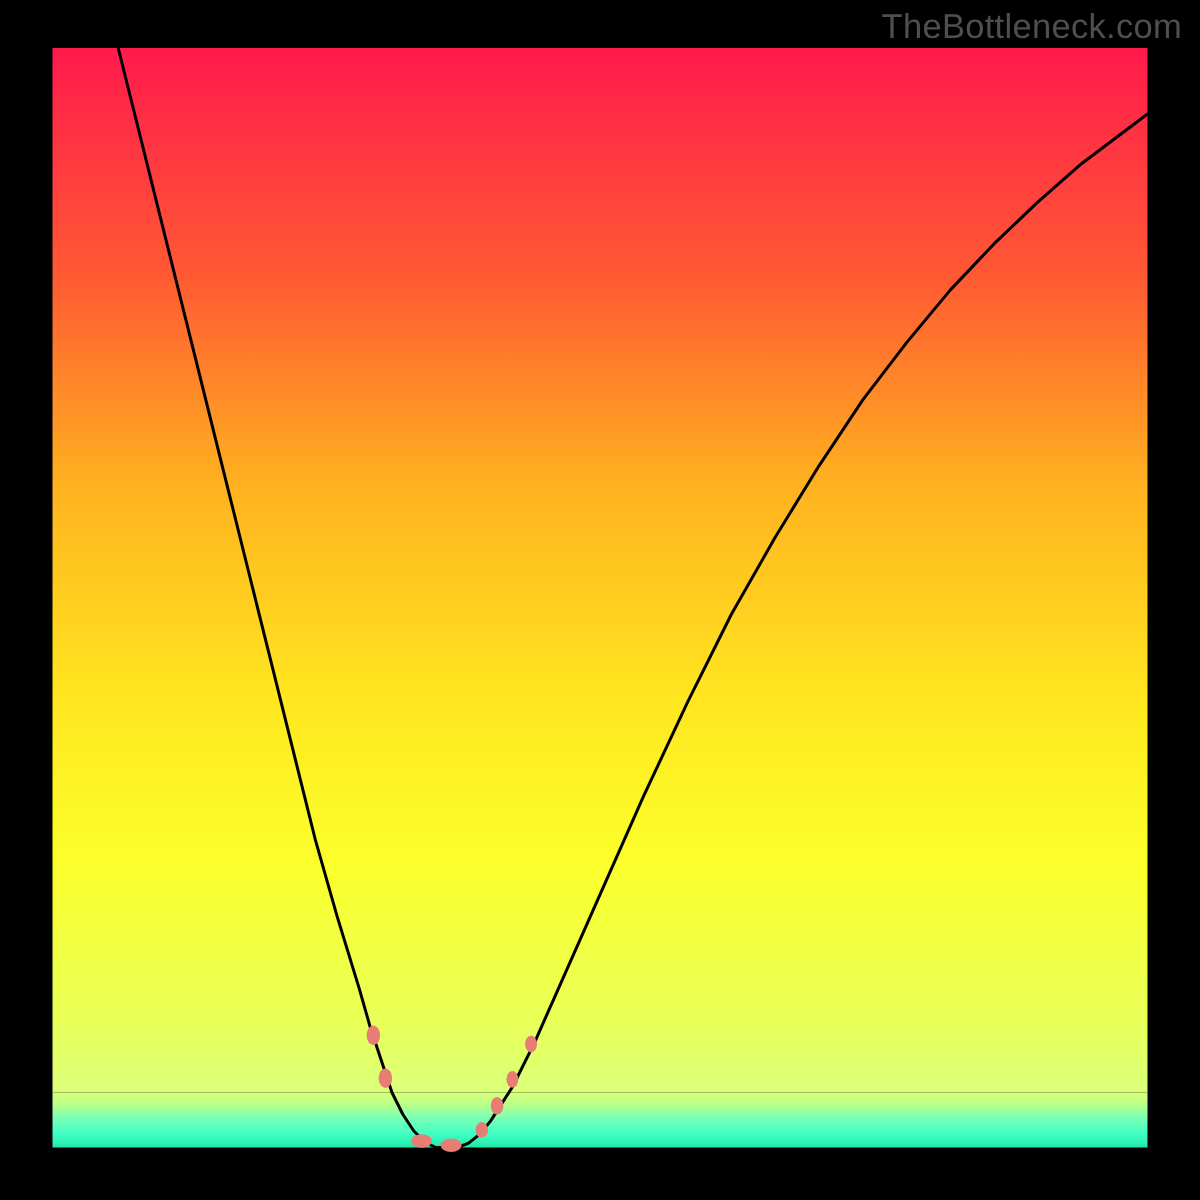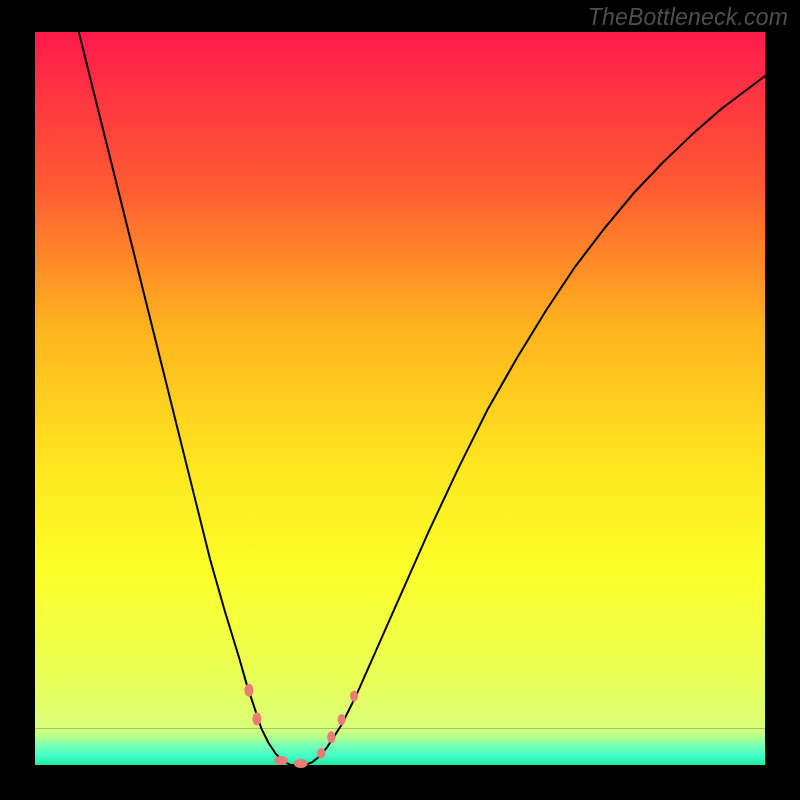--- a/index.html
+++ b/index.html
@@ -8,21 +8,20 @@
     width: 800px;
     height: 800px;
     background: #000;
     font-family: Arial, Helvetica, sans-serif;
   }
   .frame {
     position: relative;
     width: 800px;
     height: 800px;
     background: #000;
-    font-style: italic;
   }
   .watermark {
     position: absolute;
     top: 4px;
     right: 12px;
     color: #4f4f4f;
     font-size: 23px;
     letter-spacing: 0.2px;
     z-index: 10;
   }

